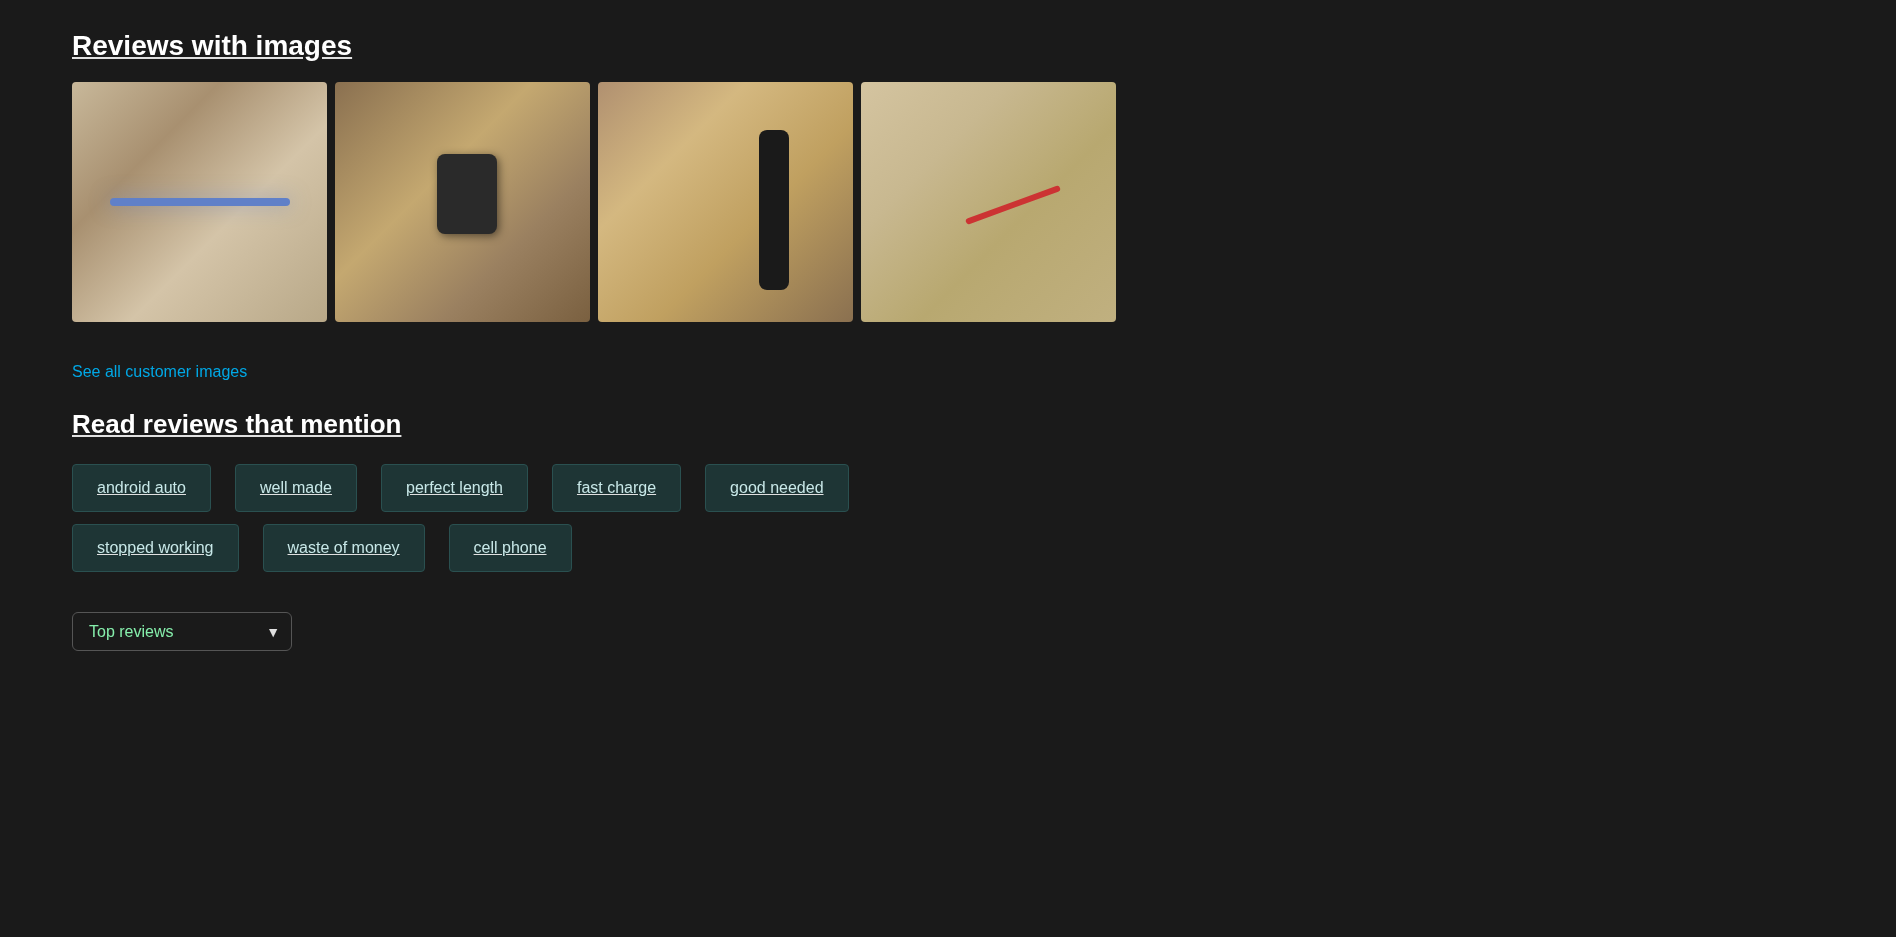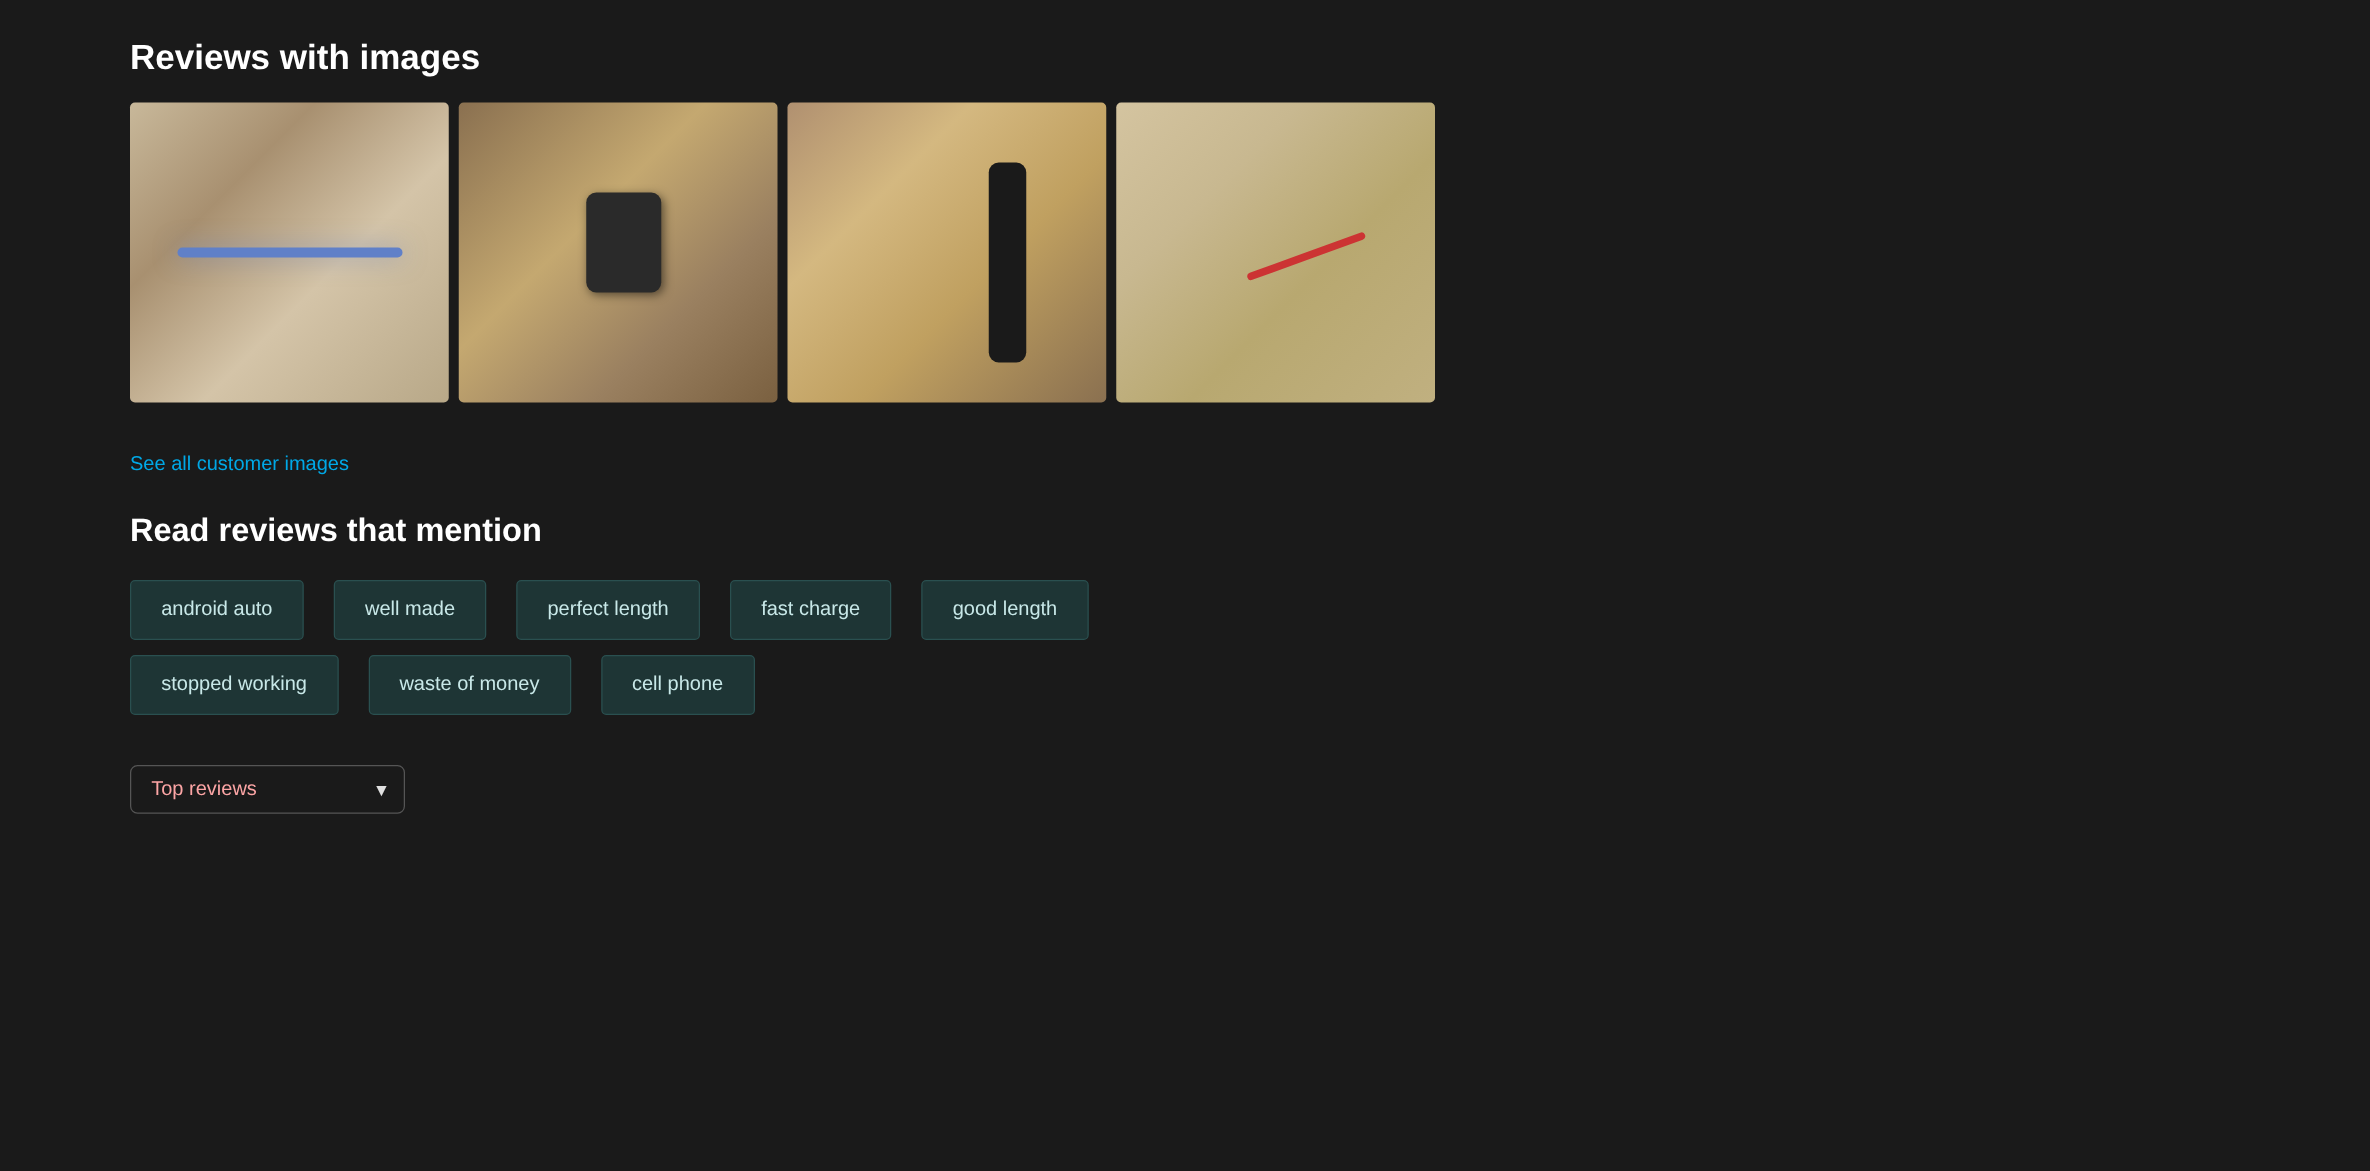--- a/index.html
+++ b/index.html
@@ -10,21 +10,22 @@
 
     body {
       background-color: #1a1a1a;
       color: #e0e0e0;
       font-family: Arial, sans-serif;
       min-height: 937px;
       width: 1896px;
     }
 
     .page-container {
-      padding: 30px 104px;
+      padding: 30px 72px;
+      text-decoration: underline;
     }
 
     .section-title {
       font-size: 28px;
       font-weight: bold;
       color: #ffffff;
       margin-bottom: 20px;
     }
 
     .images-grid {
@@ -147,21 +148,21 @@
       white-space: nowrap;
       transition: background-color 0.2s;
     }
 
     .dropdown-container {
       margin-top: 10px;
     }
 
     .dropdown-select {
       background-color: #1a1a1a;
-      color: #fca5a5;
+      color: #86efac;
       border: 1px solid #555555;
       border-radius: 6px;
       padding: 10px 40px 10px 16px;
       font-size: 16px;
       cursor: pointer;
       appearance: none;
       -webkit-appearance: none;
       position: relative;
       min-width: 220px;
     }
@@ -201,21 +202,21 @@
   
   <h2 class="mention-title">Read reviews that mention</h2>
 
   <div class="tags-container">
 
     <div class="tags-row">
       <button class="tag-button">android auto</button>
       <button class="tag-button">well made</button>
       <button class="tag-button">perfect length</button>
       <button class="tag-button">fast charge</button>
-      <button class="tag-button">good length</button>
+      <button class="tag-button">good needed</button>
     </div>
 
 
     <div class="tags-row">
       <button class="tag-button">stopped working</button>
       <button class="tag-button">waste of money</button>
       <button class="tag-button">cell phone</button>
     </div>
 
   </div>

